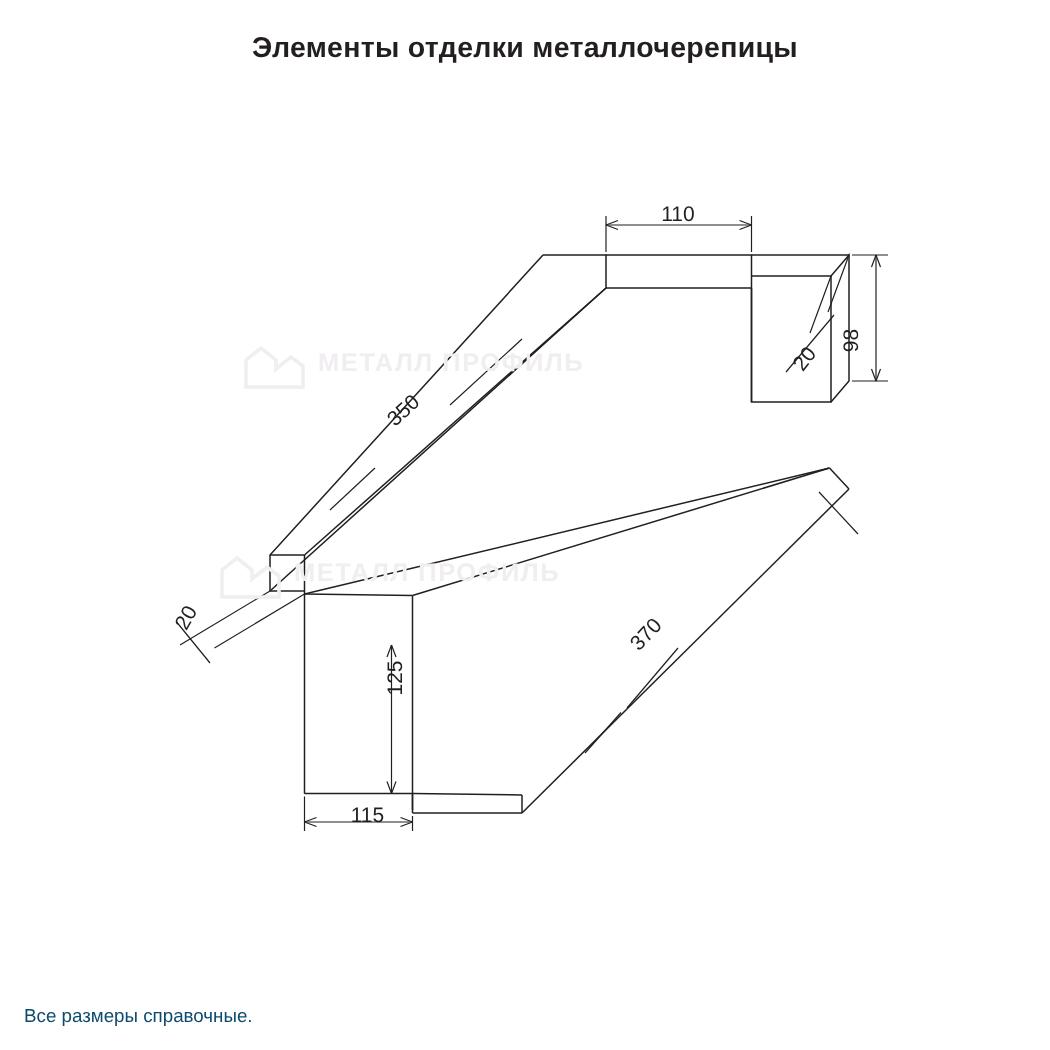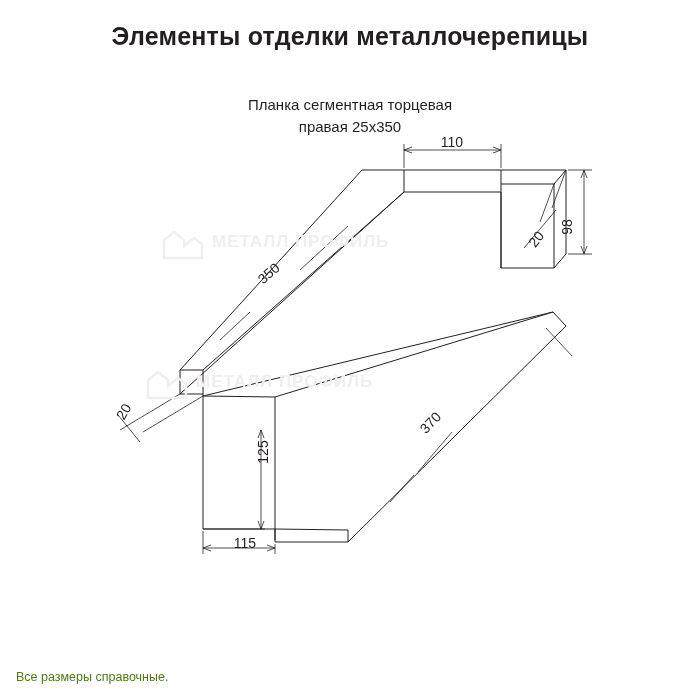--- a/index.html
+++ b/index.html
@@ -18,21 +18,21 @@
   .page {
     position: absolute;
     inset: 0;
   }
   .title {
     position: absolute;
     top: 22px;
     left: 0;
     width: 700px;
     text-align: center;
-    font-size: 25px;
+    font-size: 19px;
     font-weight: bold;
     letter-spacing: 0.2px;
   }
   .subtitle {
     position: absolute;
     top: 94px;
     left: 0;
     width: 700px;
     text-align: center;
     font-size: 15px;
@@ -48,21 +48,21 @@
     width: 700px;
     height: 460px;
     text-align: center;
   }
   .footnotes {
     position: absolute;
     left: 16px;
     bottom: 14px;
     font-size: 12.5px;
     line-height: 18px;
-    color: #4d7c0f;
+    color: #0c4a6e;
   }
   .footnotes span {
     display: block;
   }
   .wm {
     position: absolute;
     color: #f0eef0;
     font-weight: bold;
     font-size: 17px;
     letter-spacing: 1px;
@@ -84,24 +84,20 @@
     fill: #231f20;
   }
 </style>
 </head>
 <body>
 
 <div class="page">
 
   <div class="title">Элементы отделки металлочерепицы</div>
 
-  <div class="subtitle">
-    <span>Планка сегментная торцевая</span>
-    <span>правая 25х350</span>
-  </div>
 
   <div class="drawing">
     <svg width="700" height="460" viewBox="0 0 700 460">
 
       <g stroke="#231f20" fill="none" stroke-width="1">
 
         <path d="M 362 40 L 404 40 L 404 62 L 180 264 L 180 264"></path>
         <path d="M 362 40 L 180 240 L 180 264"></path>
         <path d="M 180 240 L 203 240"></path>
         <path d="M 203 240 L 404 62"></path>

